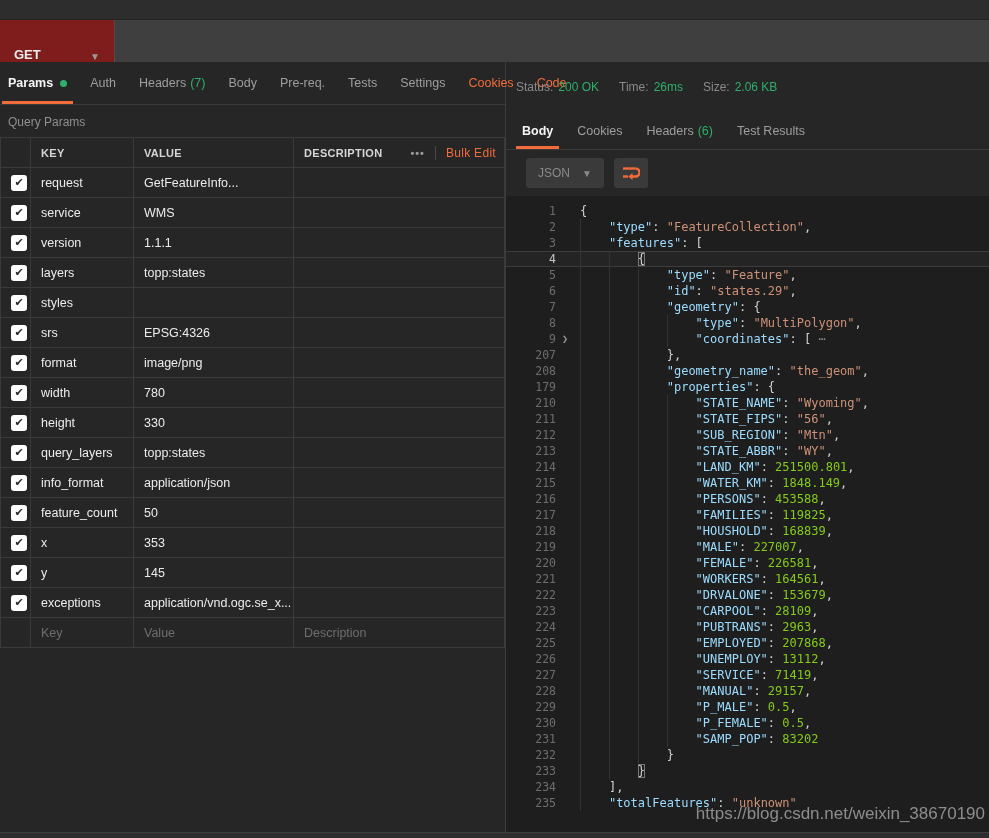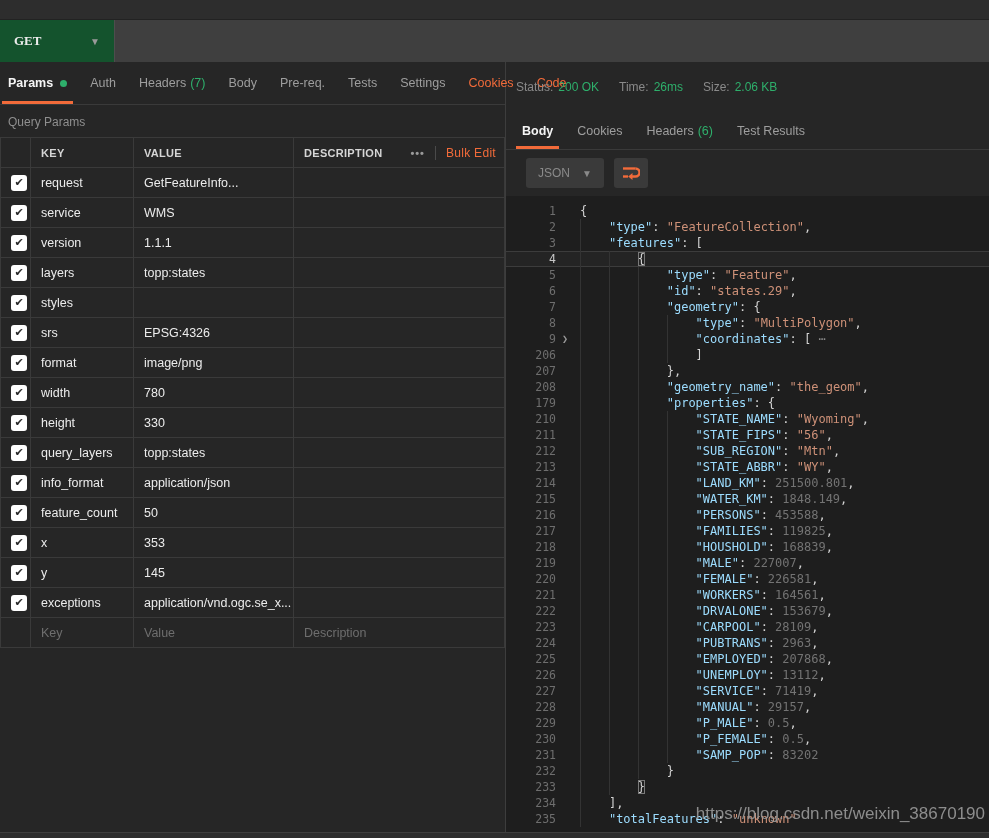--- a/index.html
+++ b/index.html
@@ -3,23 +3,23 @@
 <meta charset="utf-8">
 <style>
   * { margin:0; padding:0; box-sizing:border-box; }
   html,body { width:989px; height:838px; overflow:hidden; background:#262626;
               font-family:"Liberation Sans","DejaVu Sans",sans-serif; }
   .app { width:989px; height:838px; display:flex; flex-direction:column; background:#262626; }
 
   
   .topstrip { height:20px; background:#2d2d2d; border-bottom:1px solid #222; flex:none; }
   .urlrow { height:42px; background:#3f3f3f; display:flex; align-items:center; flex:none; }
-  .method { width:115px; height:100%; background:#14532d; border-right:1px solid #4d4d4d;
-            display:flex; align-items:center; justify-content:space-between; padding:0 14px;
-            color:#ececec; font-size:13px; font-weight:bold; cursor:pointer;font-family:Liberation Serif, serif; }
+  .method { width:115px; height:100%; background:#7f1d1d; border-right:1px solid #4d4d4d;
+            display:flex; align-items:flex-end; justify-content:space-between; padding:0 14px;
+            color:#ececec; font-size:13px; font-weight:bold; cursor:pointer; }
   .method .chev { color:#9a9a9a; font-size:10px; font-weight:normal; }
   .urltext { padding-left:12px; color:#cfcfcf; font-size:13px; }
 
   
   .main { flex:1; display:flex; min-height:0; }
   .left { width:506px; flex:none; border-right:1px solid #3d3d3d; display:flex; flex-direction:column; }
   .right { flex:1; display:flex; flex-direction:column; min-width:0; }
 
   
   .req-tabs { height:43px; flex:none; border-bottom:1px solid #3a3a3a; display:flex; align-items:stretch;
@@ -75,21 +75,21 @@
   
   .editor { flex:1; background:#1e1e1e; position:relative; padding-top:7px;
             font-family:"DejaVu Sans Mono","Liberation Mono",monospace; font-size:12px; overflow:hidden; }
   .line { display:flex; height:16px; line-height:16px; }
   .line.hl { background:#242424; box-shadow: inset 0 1px 0 #3c3c3c, inset 0 -1px 0 #3c3c3c; }
   .ln { width:50px; flex:none; text-align:right; color:#6e6e6e; font-size:11.5px; }
   .line.hl .ln { color:#c6c6c6; }
   .foldcol { width:18px; flex:none; text-align:center; color:#9a9a9a; font-size:10px; }
   .code { position:relative; flex:1; white-space:pre; }
   .g { position:absolute; top:0; bottom:0; width:1px; background:#333333; }
-  .tk-k { color:#9cdcfe; } .tk-s { color:#ce9178; } .tk-n { color:#737373; }
+  .tk-k { color:#9cdcfe; } .tk-s { color:#ce9178; } .tk-n { color:#84cc16; }
   .tk-p { color:#d4d4d4; } .tk-f { color:#8a8a8a; }
   .bm { outline:1px solid #7a7a7a; outline-offset:-1px; }
   .watermark { position:absolute; right:4px; bottom:8px; color:#999999; opacity:0.9;
                font-family:"Liberation Sans","DejaVu Sans",sans-serif; font-size:17px; pointer-events:none; }
 
   .bottomstrip { height:6px; flex:none; background:#2e2e2e; border-top:1px solid #3f3f3f; }
 </style>
 </head>
 <body>
 
@@ -347,25 +347,20 @@
               <span class="ln">8</span>
               <span class="foldcol"></span>
               <span class="code"><i class="g" style="left: calc(0ch + 6px);"></i><i class="g" style="left: calc(4ch + 6px);"></i><i class="g" style="left: calc(8ch + 6px);"></i><i class="g" style="left: calc(12ch + 6px);"></i><span style="padding-left: 6px; display: inline-block;">                <span class="tk-k">"type"</span><span class="tk-p">: </span><span class="tk-s">"MultiPolygon"</span><span class="tk-p">,</span></span></span>
             </div>
             <div class="line">
               <span class="ln">9</span>
               <span class="foldcol">❯</span>
               <span class="code"><i class="g" style="left: calc(0ch + 6px);"></i><i class="g" style="left: calc(4ch + 6px);"></i><i class="g" style="left: calc(8ch + 6px);"></i><i class="g" style="left: calc(12ch + 6px);"></i><span style="padding-left: 6px; display: inline-block;">                <span class="tk-k">"coordinates"</span><span class="tk-p">: [</span><span class="tk-f"> ⋯</span></span></span>
             </div>
             <div class="line">
-              <span class="ln">206</span>
-              <span class="foldcol"></span>
-              <span class="code"><i class="g" style="left: calc(0ch + 6px);"></i><i class="g" style="left: calc(4ch + 6px);"></i><i class="g" style="left: calc(8ch + 6px);"></i><i class="g" style="left: calc(12ch + 6px);"></i><span style="padding-left: 6px; display: inline-block;">                <span class="tk-p">]</span></span></span>
-            </div>
-            <div class="line">
               <span class="ln">207</span>
               <span class="foldcol"></span>
               <span class="code"><i class="g" style="left: calc(0ch + 6px);"></i><i class="g" style="left: calc(4ch + 6px);"></i><i class="g" style="left: calc(8ch + 6px);"></i><span style="padding-left: 6px; display: inline-block;">            <span class="tk-p">},</span></span></span>
             </div>
             <div class="line">
               <span class="ln">208</span>
               <span class="foldcol"></span>
               <span class="code"><i class="g" style="left: calc(0ch + 6px);"></i><i class="g" style="left: calc(4ch + 6px);"></i><i class="g" style="left: calc(8ch + 6px);"></i><span style="padding-left: 6px; display: inline-block;">            <span class="tk-k">"geometry_name"</span><span class="tk-p">: </span><span class="tk-s">"the_geom"</span><span class="tk-p">,</span></span></span>
             </div>
             <div class="line">

